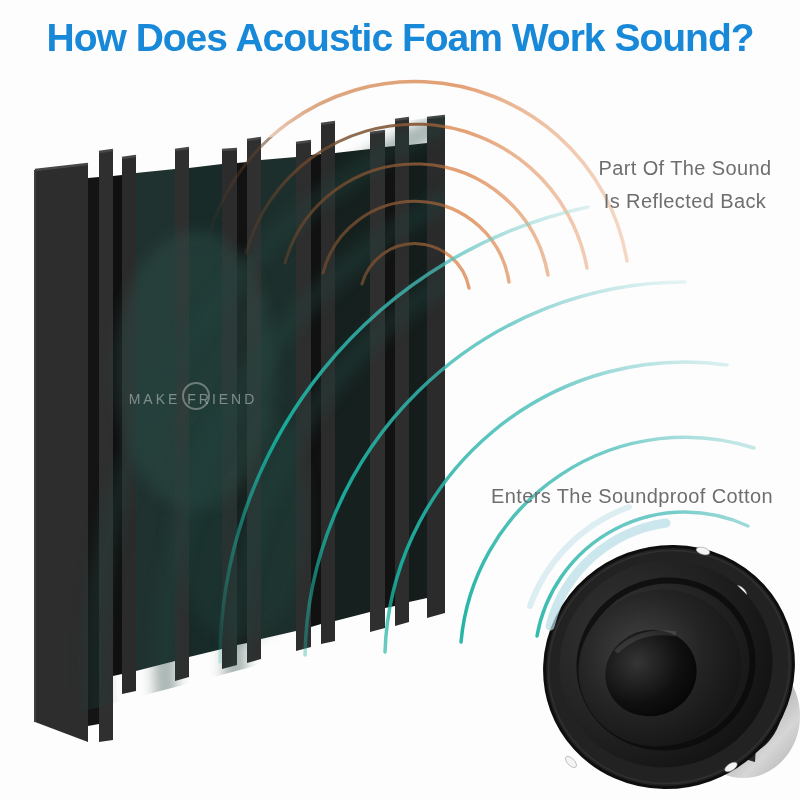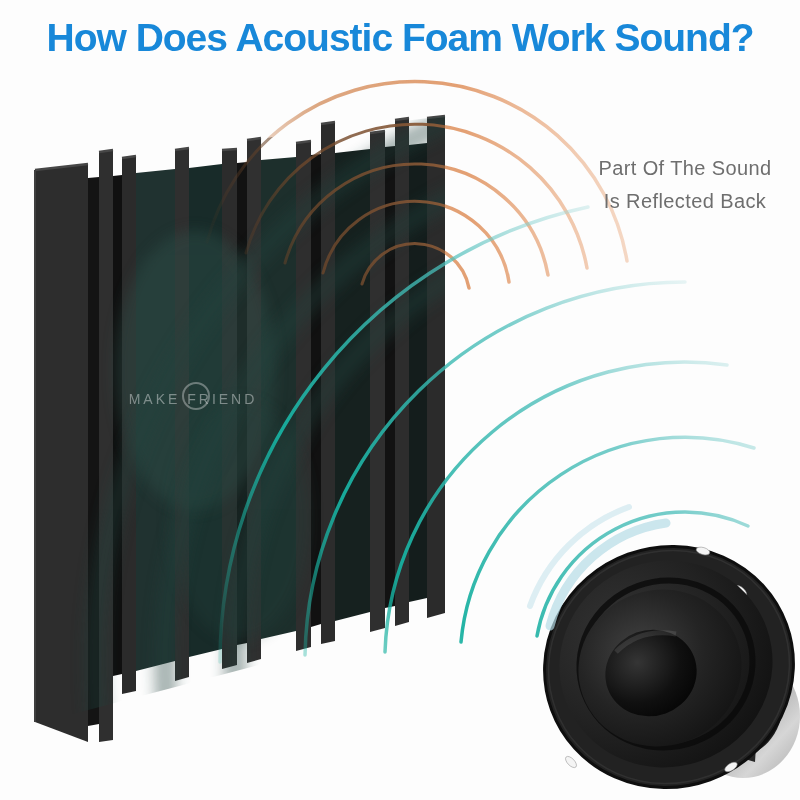--- a/index.html
+++ b/index.html
@@ -208,14 +208,17 @@
         <path d="M305 655 A380 380 0 0 1 685 282"></path>
         <path d="M220 662 A465 465 0 0 1 588 207"></path>
       </g>
     </g>
   </svg>
 
   <div class="ann ann-reflected">
     <span>Part Of The Sound</span>
     <span>Is Reflected Back</span>
   </div>
+  <div class="ann ann-enters">
+    <span>Enters The Soundproof Cotton</span>
+  </div>
 
 </div>
 
 </body></html>

